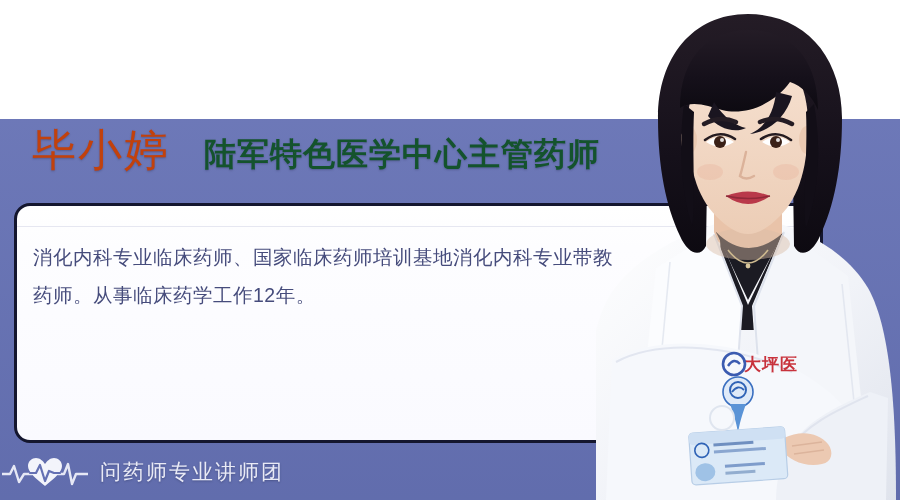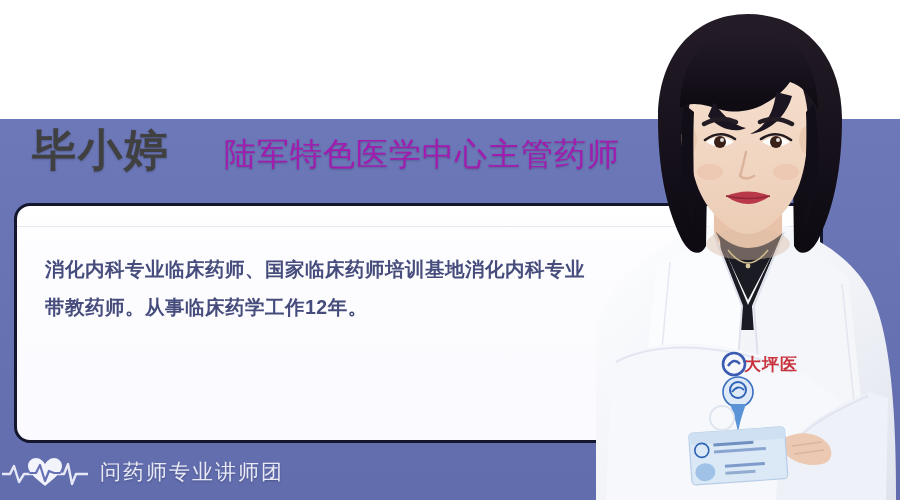--- a/index.html
+++ b/index.html
@@ -43,33 +43,33 @@
     left: 32px;
     top: 128px;
     height: 60px;
     display: flex;
     align-items: baseline;
     z-index: 6;
     white-space: nowrap;
   }
   .doctor-name {
     font-size: 44px;
-    font-weight: bold;
-    color: #404040;
+    font-weight: normal;
+    color: #c2410c;
     letter-spacing: 2px;
     line-height: 1;
     text-shadow: 0 1px 2px rgba(40,44,80,.35);
   }
   .doctor-title {
     font-size: 32px;
-    font-weight: normal;
-    color: #a21caf;
+    font-weight: bold;
+    color: #14532d;
     letter-spacing: 1px;
     line-height: 1;
-    margin-left: 54px;
+    margin-left: 34px;
     text-shadow: 0 1px 2px rgba(40,44,80,.35);
   }
 
   
   .bio-card {
     position: absolute;
     left: 14px;
     top: 203px;
     width: 809px;
     height: 240px;
@@ -92,22 +92,21 @@
     position: absolute;
     left: 16px;
     top: 32px;
     width: 580px;
     color: #464c7c;
     font-size: 19.5px;
     line-height: 38px;
     letter-spacing: .5px;
   }
   .bio-text p {
-    margin: 12px;
-    font-weight: bold;
+    margin: 0;
   }
   .bio-text p.gap {
     margin-top: 26px;
   }
 
   
   .portrait {
     position: absolute;
     left: 596px;
     top: 0;

